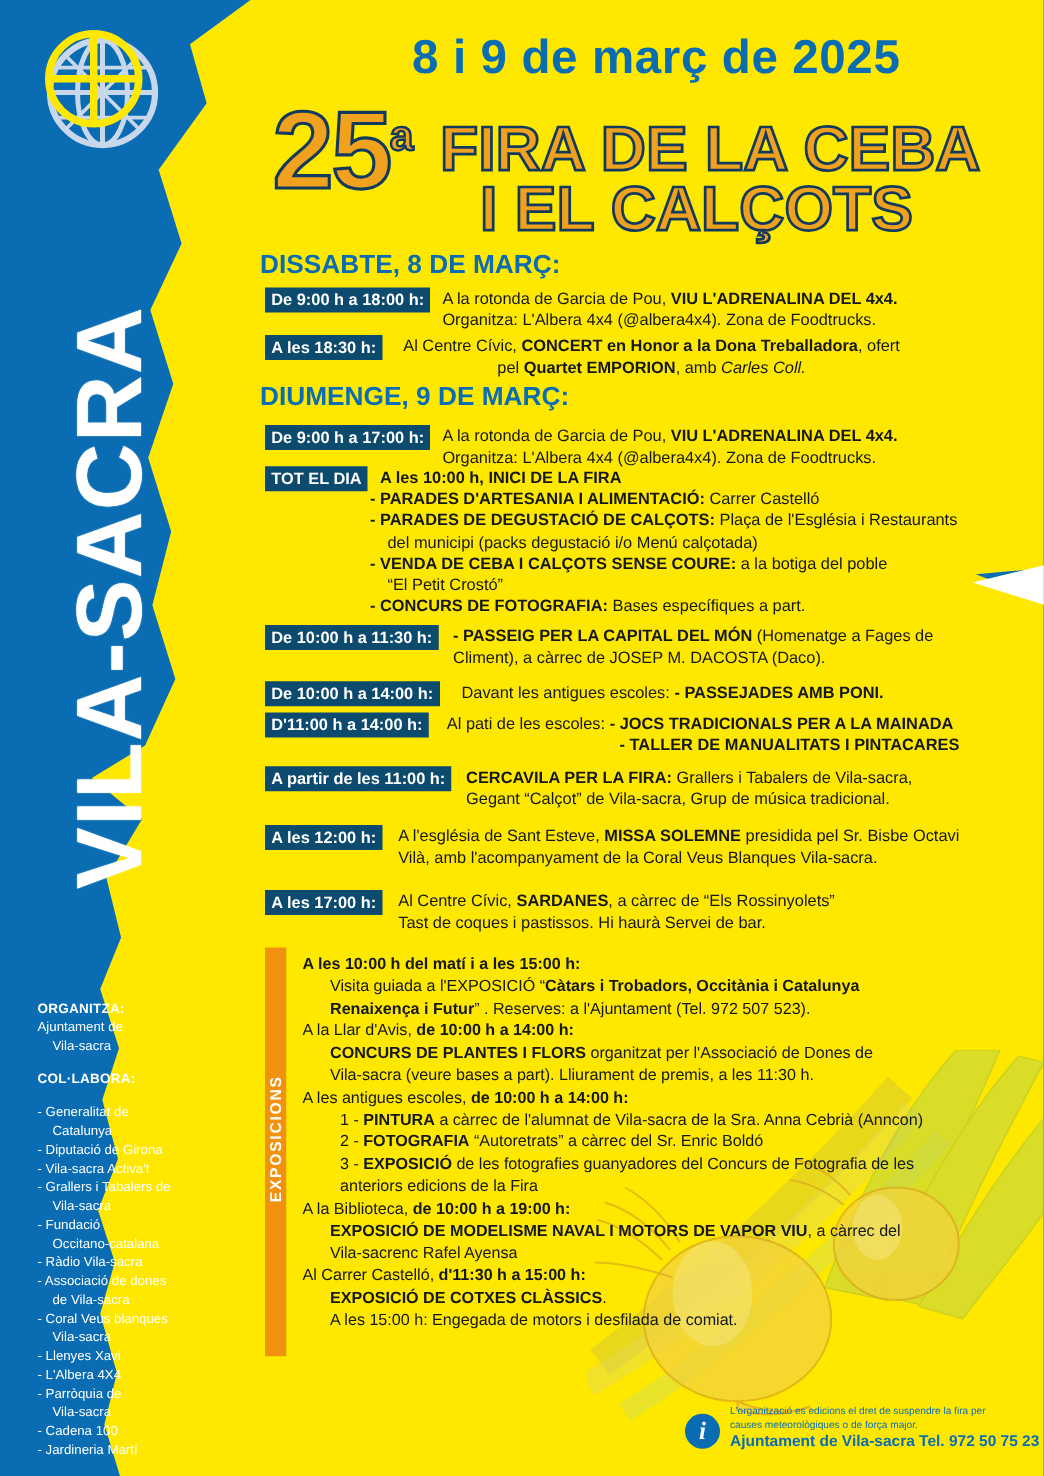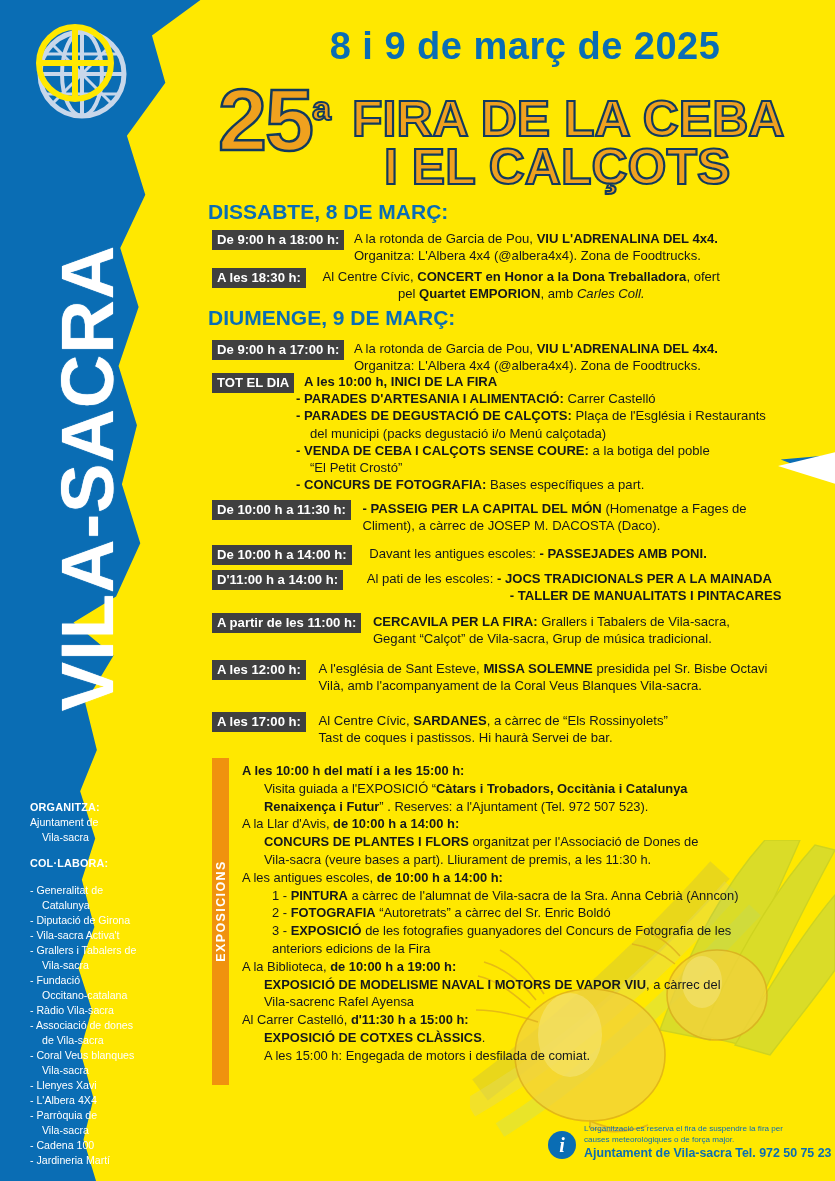--- a/index.html
+++ b/index.html
@@ -68,21 +68,21 @@
     font-size:50px;font-weight:bold;color:#f0a11e;
     -webkit-text-stroke:2.2px #123a5e;letter-spacing:0px;
   }
 
   
   .day-head{
     position:absolute;color:#0a6db4;font-weight:bold;font-size:21px;
   }
   .ev{position:absolute;font-size:13.1px;color:#15181c;line-height:1.32;}
   .badge{
-    display:inline-block;background:#404040;color:#ffffff;font-weight:bold;
+    display:inline-block;background:#0c4a6e;color:#ffffff;font-weight:bold;
     font-size:13.1px;padding:1px 5px 2px 5px;white-space:nowrap;
     vertical-align:top;
   }
   .ev .txt{display:inline-block;vertical-align:top;}
   .ev b{font-weight:bold;}
   .ev i{font-style:italic;}
 
   
   .expo-bar{
     position:absolute;left:212px;top:758px;width:17px;height:327px;
@@ -251,21 +251,21 @@
 
   <div class="ev" style="left:212px;top:545px;width:600px;">
     <span class="badge">De 10:00 h a 14:00 h:</span>
     <span class="txt" style="margin-left:14px;">
       <span>Davant les antigues escoles: </span><b>- PASSEJADES AMB PONI.</b>
     </span>
   </div>
 
   <div class="ev" style="left:212px;top:570px;width:600px;">
     <span class="badge">D'11:00 h a 14:00 h:</span>
-    <span class="txt" style="margin-left:20px;">
+    <span class="txt" style="margin-left:6px;text-align:center;">
       <span>Al pati de les escoles:  </span><b>- JOCS TRADICIONALS PER A LA MAINADA</b><br>
       <span style="display:inline-block;padding-left:143px;"><b>- TALLER DE MANUALITATS I PINTACARES</b></span>
     </span>
   </div>
 
   <div class="ev" style="left:212px;top:613px;width:600px;">
     <span class="badge">A partir de les 11:00 h:</span>
     <span class="txt" style="margin-left:8px;">
       <b>CERCAVILA PER LA FIRA:</b><span> Grallers i Tabalers de Vila-sacra,</span><br>
       <span>Gegant “Calçot” de Vila-sacra, Grup de música tradicional.</span>
@@ -337,19 +337,19 @@
         <li>- Parròquia de</li>
         <li class="sub">Vila-sacra</li>
         <li>- Cadena 100</li>
         <li>- Jardineria Martí</li>
       </ul>
   </div>
 
   <div class="footer">
     <div class="info-icon">i</div>
     <div class="small">
-      <div>L'organització es reserva el fira de suspendre la fira per</div>
+      <div>L'organització es edicions el dret de suspendre la fira per</div>
       <div>causes meteorològiques o de força major.</div>
     </div>
     <div class="big">Ajuntament de Vila-sacra Tel. 972 50 75 23</div>
   </div>
 
 </div>
 
 </body></html>

